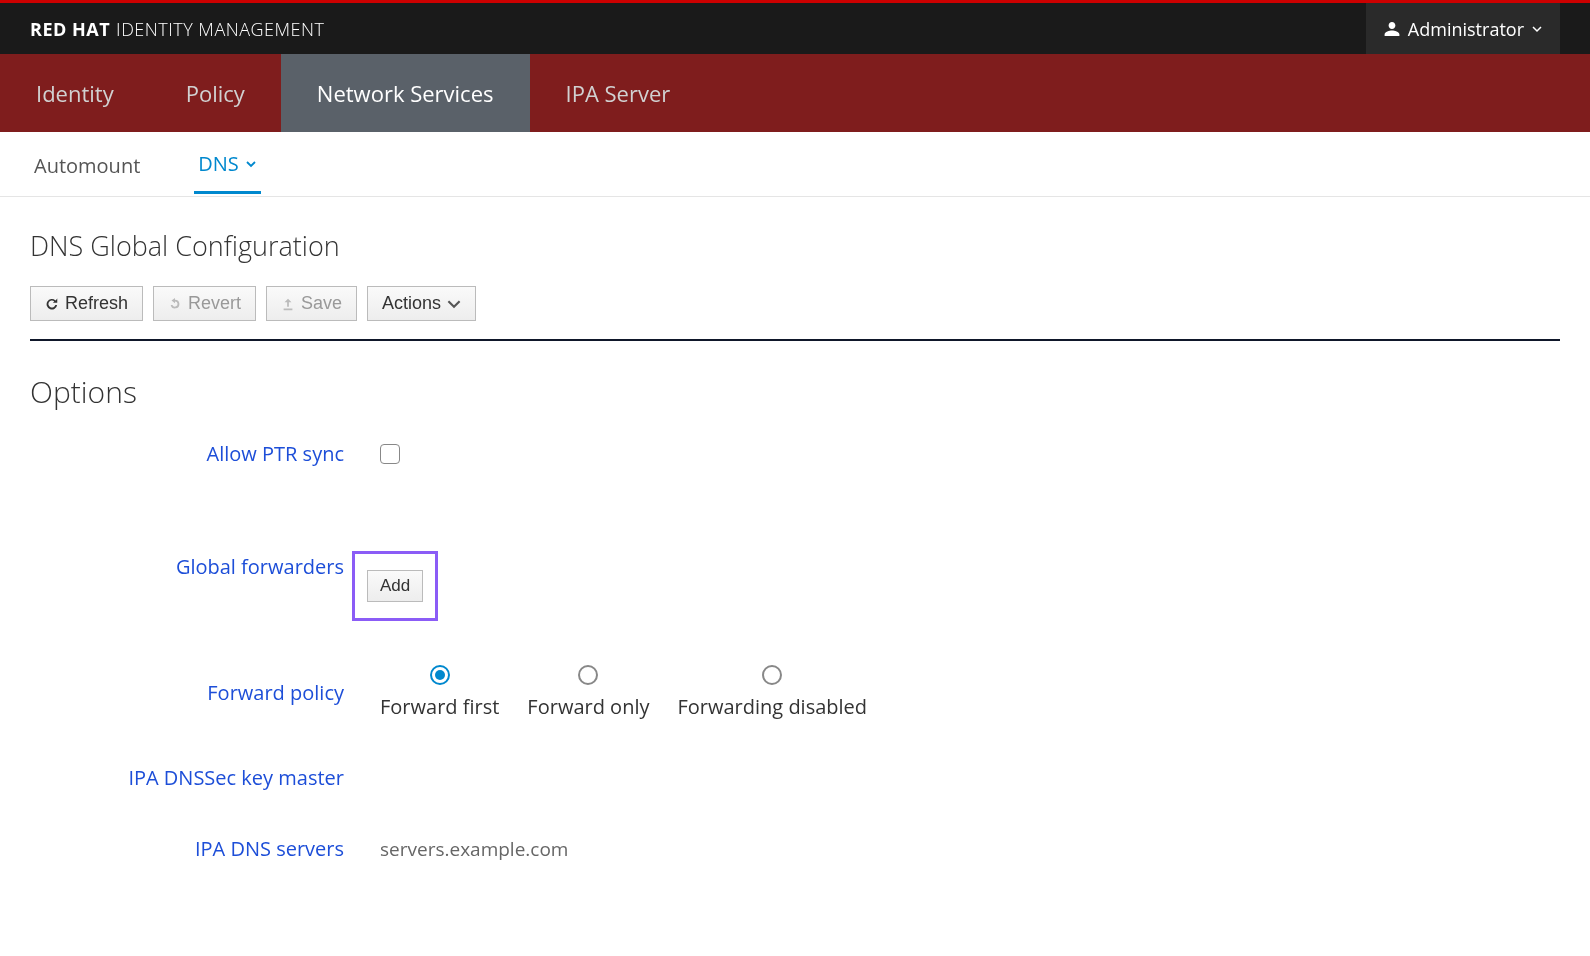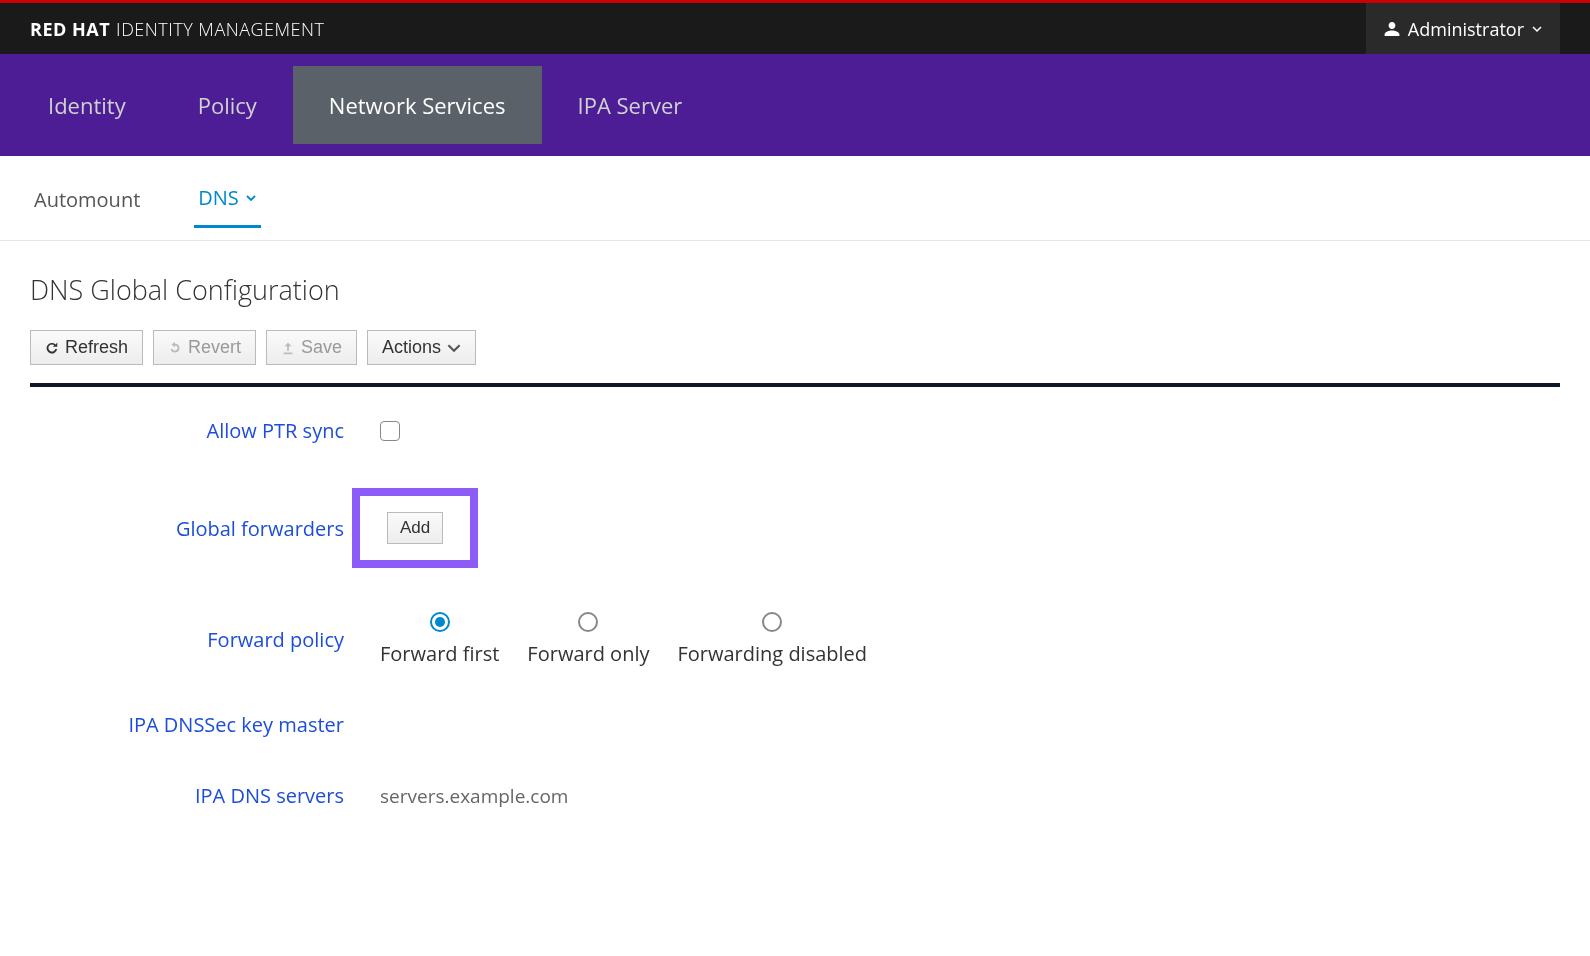--- a/index.html
+++ b/index.html
@@ -27,39 +27,39 @@
       padding: 10px 18px;
       display: flex;
       align-items: center;
       gap: 8px;
       font-size: 18px;
       cursor: pointer;
       height: 100%;
     }
     .user-menu svg { fill: #fff; }
     .main-nav {
-      background: #4c1d95;
-      display: flex;
-      padding: 12px;
+      background: #7f1d1d;
+      display: flex;
+      padding: 0;
     }
     .main-nav-item {
       padding: 24px 36px;
       color: #d1d1d1;
       font-size: 22px;
       cursor: pointer;
     }
     .main-nav-item.active {
       background: #5a6169;
       color: #fff;
     }
     .sub-nav {
       background: #fff;
       border-bottom: 1px solid #e5e5e5;
       display: flex;
-      padding: 12px 30px;
+      padding: 2px 30px;
       gap: 50px;
     }
     .sub-nav-item {
       padding: 16px 4px 14px 4px;
       font-size: 20px;
       color: #555;
       cursor: pointer;
       display: flex;
       align-items: center;
       gap: 6px;
@@ -67,21 +67,21 @@
     .sub-nav-item.active {
       color: #0088ce;
       border-bottom: 3px solid #0088ce;
     }
     .content { padding: 30px; }
     .page-title { font-size: 27px; font-weight: 300; color: #333; margin-bottom: 22px; }
     .toolbar {
       display: flex;
       gap: 10px;
       padding-bottom: 18px;
-      border-bottom: 4px solid #0f172a;
+      border-bottom: 2px solid #0f172a;
       margin-bottom: 30px;
     }
     .btn {
       border: 1px solid #bbb;
       background: linear-gradient(#fafafa, #ededed);
       padding: 6px 14px;
       font-size: 18px;
       color: #333;
       display: flex;
       align-items: center;
@@ -104,24 +104,25 @@
       color: #1d4ed8;
     }
     .form-control { display: flex; align-items: center; gap: 28px; flex: 1; }
     .checkbox {
       width: 20px; height: 20px;
       border: 1.5px solid #888;
       border-radius: 4px;
       background: #fff;
     }
     .highlight-box {
-      border: 8px solid #8b5cf6;
-      padding: 16px 27px;
+      border: 3px solid #8b5cf6;
+      padding: 16px 12px;
       display: inline-block;
       margin-left: -28px;
+      margin-top: 40px;
     }
     .small-btn {
       border: 1px solid #bbb;
       background: linear-gradient(#fafafa, #ededed);
       padding: 5px 12px;
       font-size: 17px;
       color: #333;
       cursor: pointer;
     }
     .radio-group { display: flex; gap: 28px; align-items: center; }
@@ -198,20 +199,21 @@
       <span>Save</span>
     </button>
     <button class="btn">
       <span>Actions</span>
       <svg width="10" height="10" viewBox="0 0 10 10">
           <path d="M1 3l4 4 4-4" stroke="#555" stroke-width="1.5" fill="none"></path>
         </svg>
     </button>
   </div>
 
+  <h2 class="section-title">Options</h2>
 
   <div class="form-row">
     <div class="form-label">Allow PTR sync</div>
     <div class="form-control">
       <div class="checkbox"></div>
     </div>
   </div>
 
   <div class="form-row">
     <div class="form-label">Global forwarders</div>

